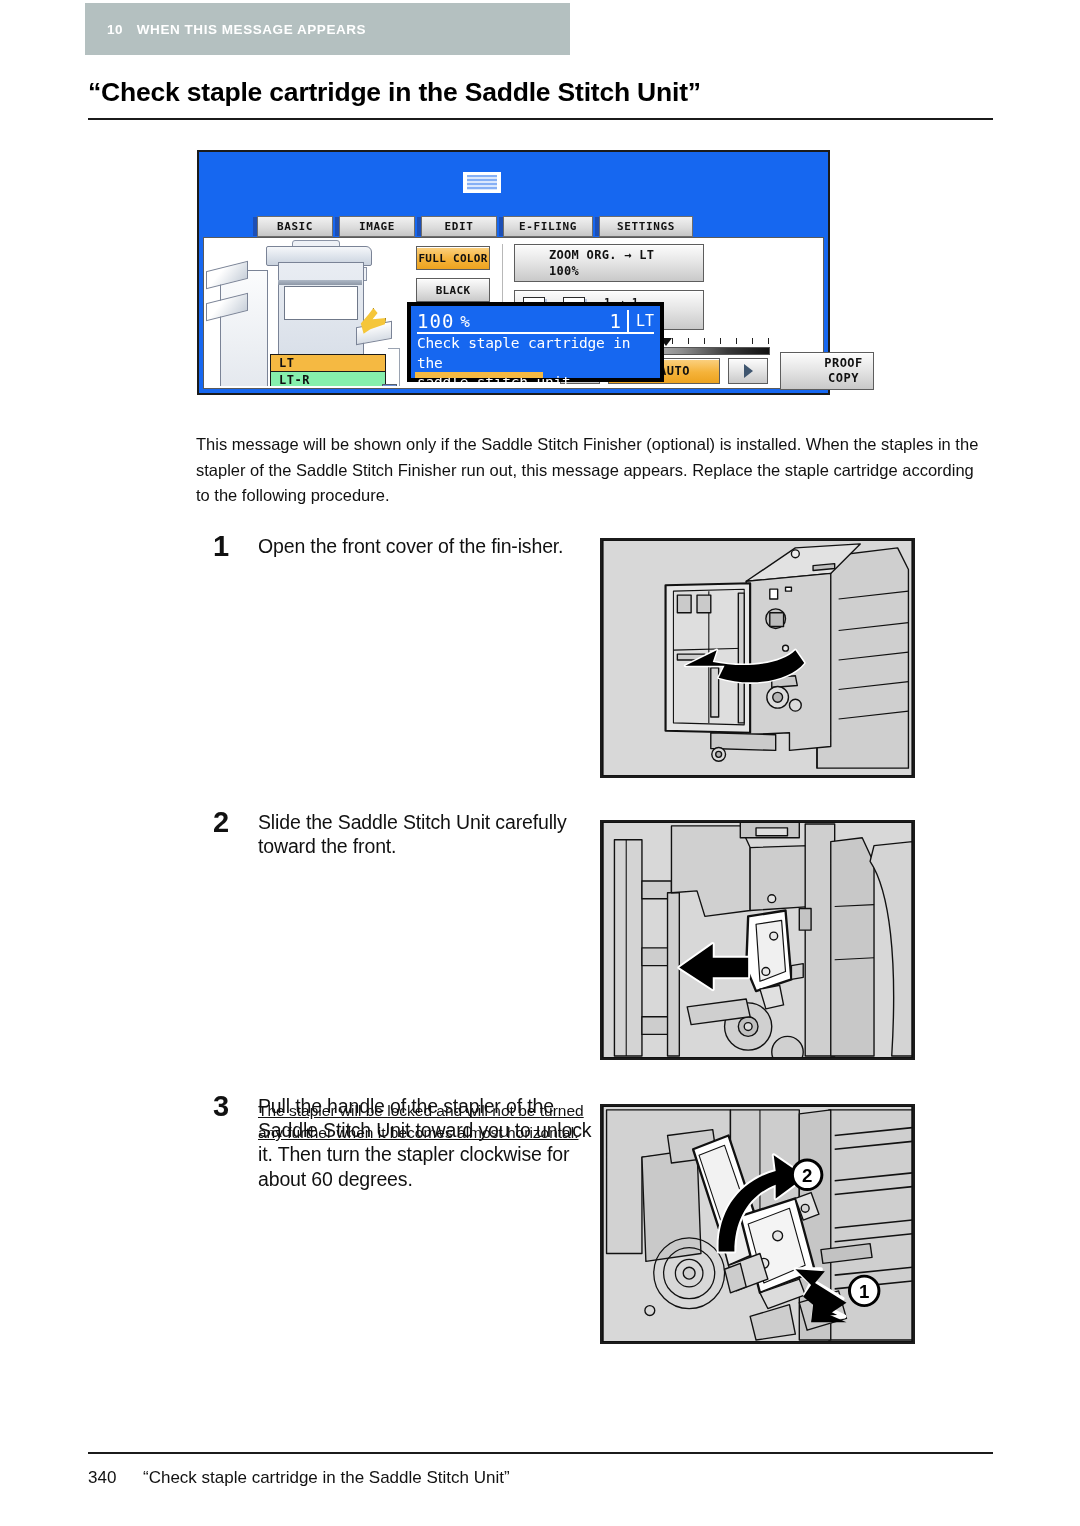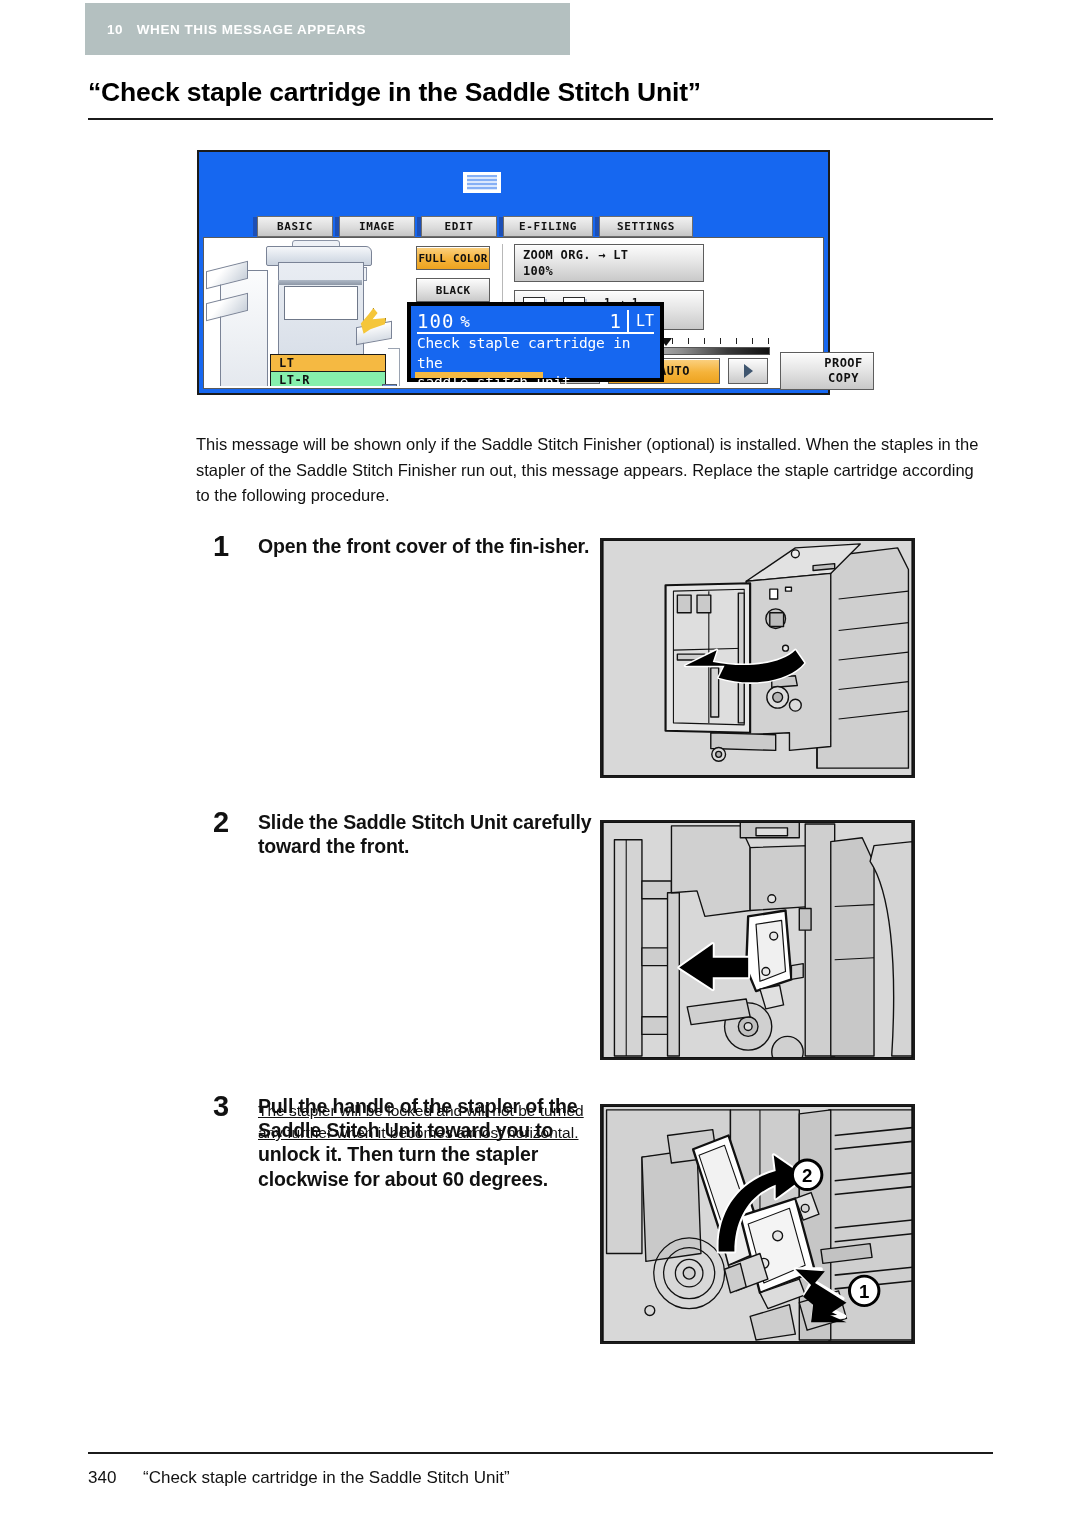--- a/index.html
+++ b/index.html
@@ -218,21 +218,21 @@
   .a-down{left:222px;}
   .a-up{left:264px;}
   .tri{width:0;height:0;border-left:8px solid transparent;border-right:8px solid transparent;}
   .tri.dn{border-top:9px solid #3f566f;}
   .tri.up{border-bottom:9px solid #3f566f;}
 
   
   .b-zoom{
     left:310px;top:6px;width:190px;height:38px;
     flex-direction:column;align-items:flex-start;justify-content:center;
-    padding-left:8px;font-size:12px;line-height:1.35;
+    padding-left:34px;font-size:12px;line-height:1.35;
   }
   .b-simplex{
     left:310px;top:52px;width:190px;height:40px;
     justify-content:flex-start;padding-left:8px;font-size:11px;
   }
   .pg-ico{
     width:20px;height:24px;background:#ffffff;border:1.4px solid #2a2a2a;
     position:relative;margin-right:2px;
     display:flex;align-items:center;justify-content:center;
     font-family:"DejaVu Sans Mono", monospace;font-size:10px;font-weight:bold;
@@ -343,21 +343,21 @@
   }
 
   
   .step{position:absolute;}
   .step-num{
     position:absolute;left:0;top:0;width:34px;
     font-size:29px;font-weight:bold;line-height:1;color:#111;
   }
   .step-text{
     position:absolute;left:45px;top:2px;
-    font-size:19.5px;font-weight:bold;line-height:1.24;color:#111;
+    font-size:19.5px;font-weight:normal;line-height:1.24;color:#111;
     letter-spacing:-0.15px;
   }
   .step-sub{
     font-size:15.5px;font-weight:normal;line-height:1.42;color:#111;
     margin-top:6px;letter-spacing:0;text-decoration:underline;
   }
   #step1{left:213px;top:532px;width:390px;}
   #step2{left:213px;top:808px;width:390px;}
   #step3{left:213px;top:1092px;width:390px;}
 

